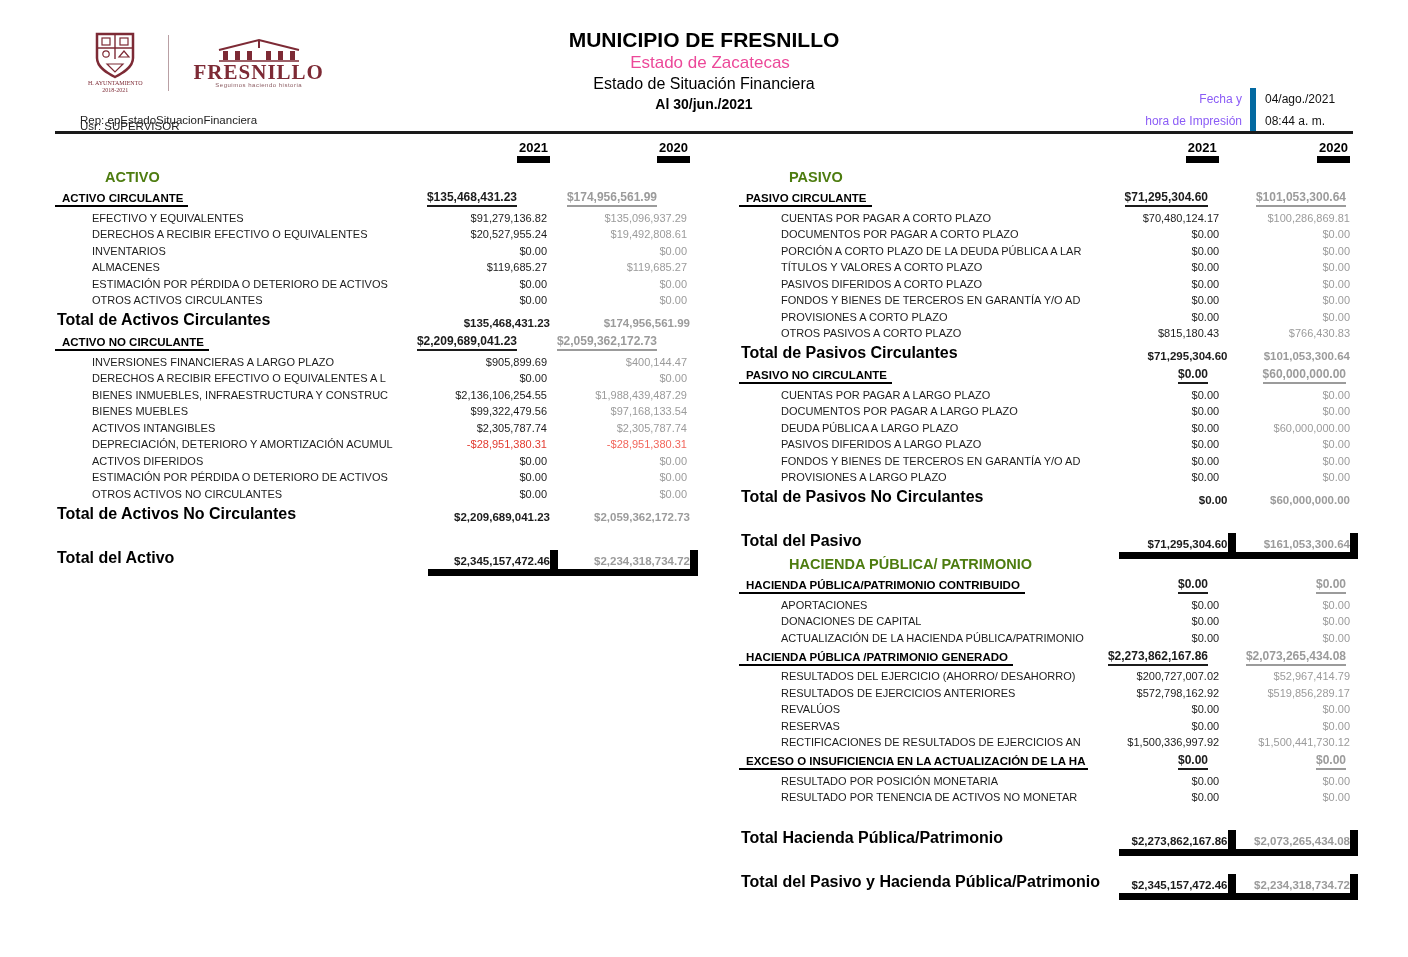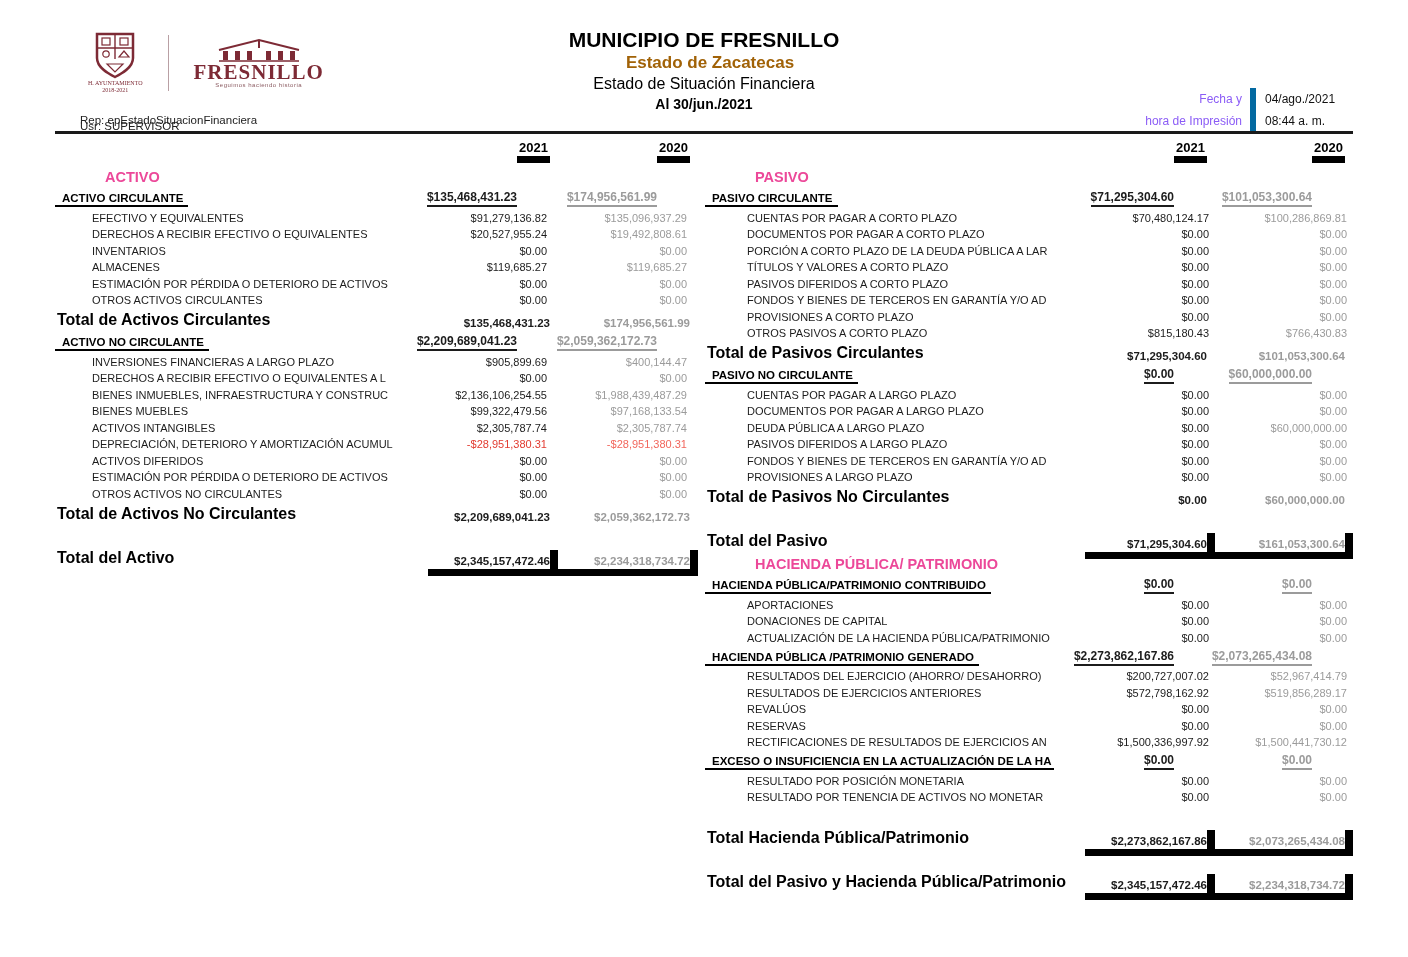--- a/index.html
+++ b/index.html
@@ -10,49 +10,49 @@
   
   .logo-block{position:absolute;left:88px;top:32px;display:flex;align-items:center;gap:25px;}
   .seal{display:flex;flex-direction:column;align-items:center;}
   .seal-caption{font-size:6px;line-height:7px;color:#7d2a35;text-align:center;font-family:"Liberation Serif",serif;}
   .logo-divider{width:1px;height:56px;background:#b9a0a4;}
   .wordmark-block{display:flex;flex-direction:column;align-items:center;}
   .wordmark{font-family:"Liberation Serif",serif;color:#7d2a35;font-size:21px;font-weight:bold;letter-spacing:1px;line-height:20px;}
   .tagline{font-size:6px;color:#8a5a60;letter-spacing:.5px;}
   .title-block{position:absolute;left:0;right:0;top:28px;text-align:center;}
   .t1{font-size:21px;font-weight:bold;line-height:24px;color:#000;}
-  .t2{font-size:17px;font-weight:bold;line-height:21px;color:#a16207;padding-left:12px;}
+  .t2{font-size:17px;font-weight:normal;line-height:21px;color:#ec4899;padding-left:12px;}
   .t3{font-size:16px;font-weight:normal;line-height:21px;color:#000;}
   .t4{font-size:14px;font-weight:bold;line-height:20px;color:#000;}
   .print-info{position:absolute;left:1132px;top:88px;display:grid;grid-template-columns:118px 105px;}
   .pi-label{font-size:12px;color:#8b5cf6;text-align:right;padding:4px 8px 4px 0;}
   .pi-value{font-size:12px;color:#111;border-left:6px solid #0369a1;padding:4px 0 4px 9px;}
   .meta-rep,.meta-usr{position:absolute;left:80px;font-size:11.5px;color:#222;white-space:nowrap;}
   .meta-rep{top:114px;}
   .meta-usr{top:120px;}
   .header-rule{position:absolute;left:55px;top:131px;width:1298px;height:3px;background:#1a1a1a;}
   
   .col{position:absolute;top:145px;}
   .col-left{left:55px;width:640px;}
   .col-right{left:705px;width:645px;}
   .row{display:flex;align-items:flex-end;height:16.5px;}
   .lbl{white-space:nowrap;overflow:hidden;font-size:11px;color:#1c1c1c;padding-left:40px;}
   .col-left .lbl{width:335px;}
-  .col-right .lbl{width:342px;}
+  .col-right .lbl{width:342px;margin-left:34px;}
   .amt{font-size:11px;text-align:right;white-space:nowrap;}
   .amt1{width:120px;color:#1c1c1c;}
   .col-left .amt2{width:140px;color:#9b9b9b;}
   .col-right .amt2{width:138px;color:#9b9b9b;}
   
   .r-years{height:18px;}
   .r-years .u{display:inline-block;font-size:13px;font-weight:bold;color:#000;border-bottom:7px solid #000000;padding:0 2px 1px 2px;}
   .col-right .r-years .amt2 .u{border-bottom-color:#000;}
   
   .r-title{height:20px;margin-top:2px;}
-  .r-title .lbl{font-weight:bold;font-size:14.5px;color:#ec4899;padding-left:50px;width:auto;}
+  .r-title .lbl{font-weight:bold;font-size:14.5px;color:#4d7c0f;padding-left:50px;width:auto;}
   
   .r-group{height:18px;margin-top:4px;}
   .r-group .lbl{font-weight:bold;font-size:11.5px;color:#000;padding-left:7px;}
   .r-group .u-lbl{display:inline-block;border-bottom:2px solid #000;padding:0 5px 1px 7px;margin-left:-7px;}
   .r-group .amt{font-size:12px;font-weight:bold;}
   .r-group .amt .u{display:inline-block;border-bottom:2px solid currentColor;padding-bottom:1px;}
   
   .r-item .lbl{padding-left:37px;}
   .col-right .r-item .lbl{padding-left:42px;}
   

